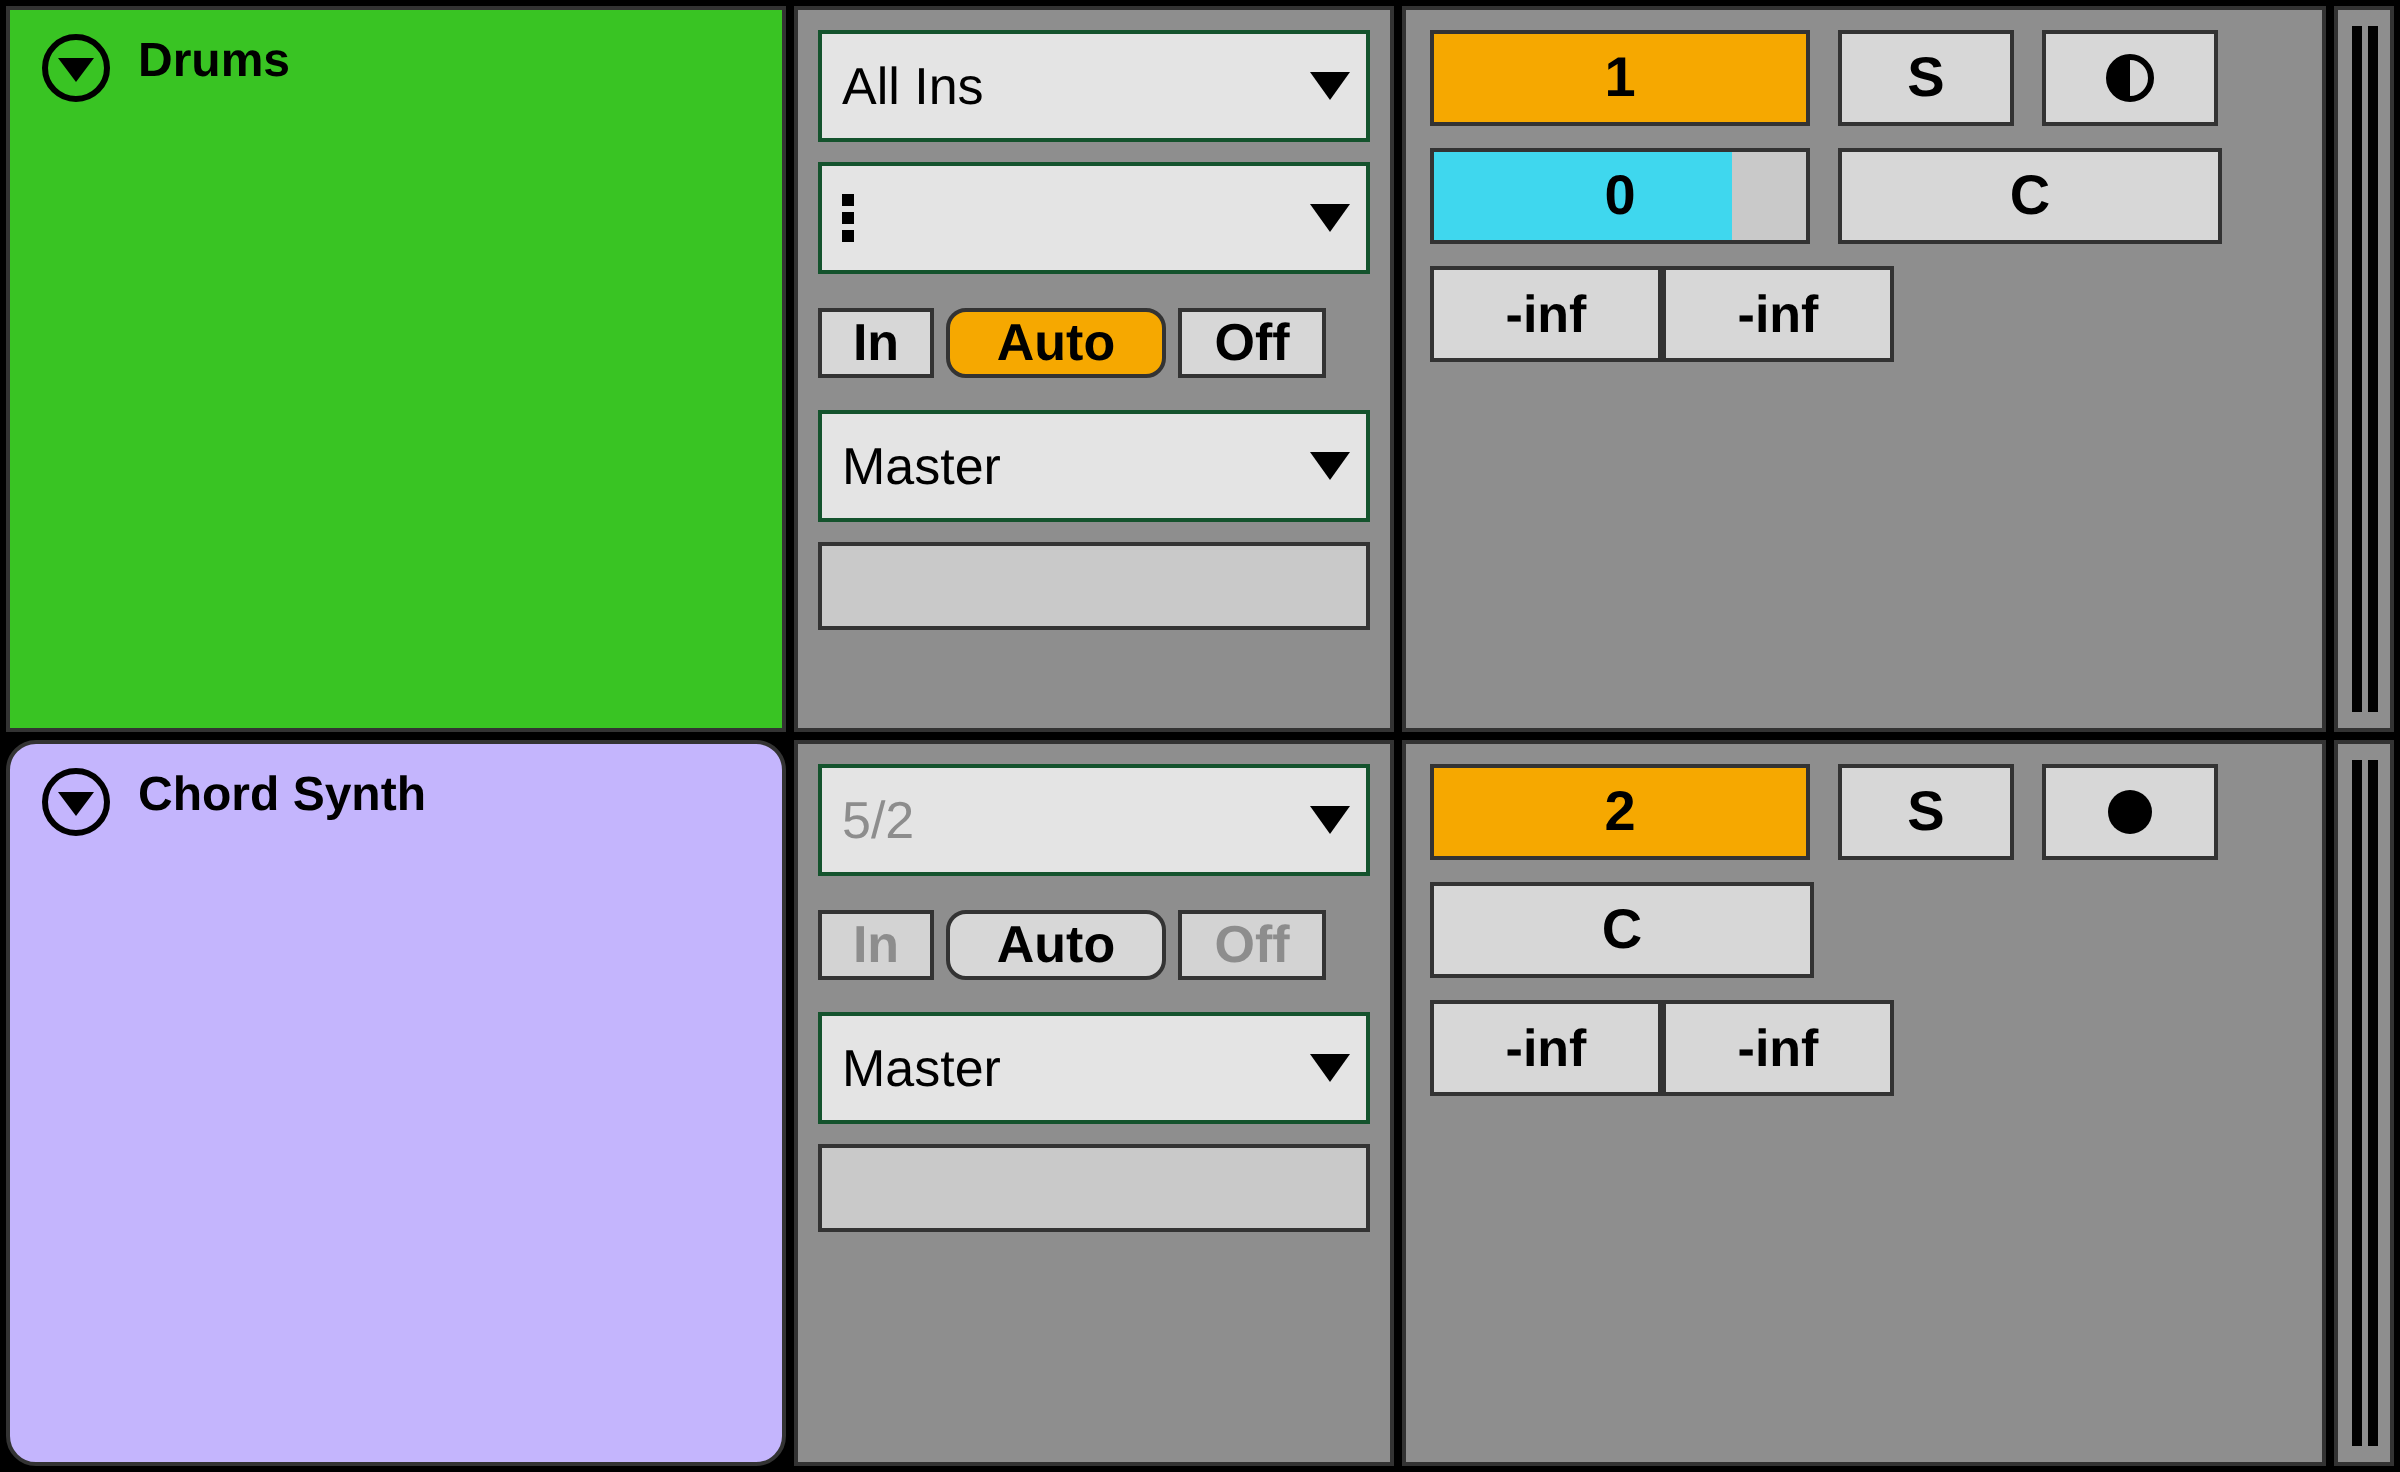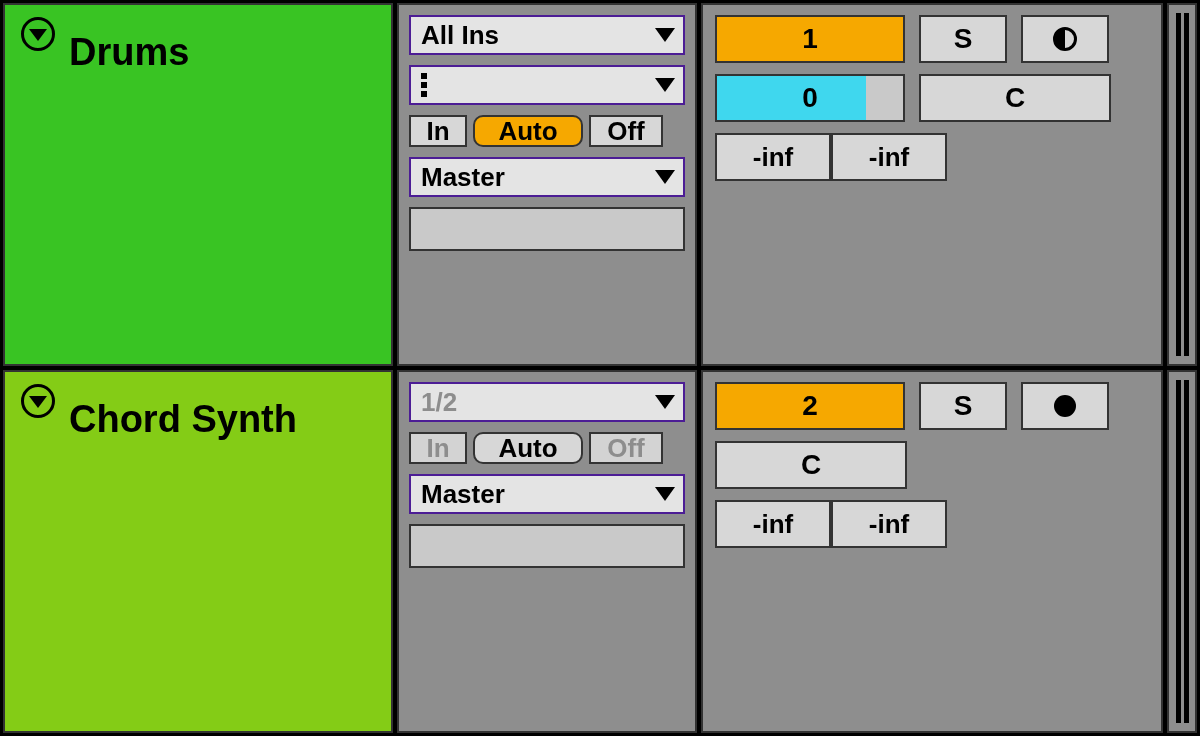--- a/index.html
+++ b/index.html
@@ -26,44 +26,44 @@
     height: 50%;
   }
   .track-header {
     border: 2px solid #333;
     padding: 10px 16px;
     display: flex;
     align-items: flex-start;
     gap: 14px;
   }
   .track-header.green { background: #39c423; }
-  .track-header.lightblue { background: #84cc16; }
+  .track-header.lightblue { background: #c4b5fd; border-radius: 15px; }
   .fold-btn {
     width: 34px; height: 34px;
     border-radius: 50%;
     border: 3px solid #000;
     background: transparent;
     display: flex;
     align-items: center;
     justify-content: center;
     margin-top: 2px;
     cursor: pointer;
   }
   .fold-btn .tri {
     width: 0; height: 0;
     border-left: 9px solid transparent;
     border-right: 9px solid transparent;
     border-top: 12px solid #000;
     margin-top: 2px;
   }
   .track-name {
     font-weight: 700;
-    font-size: 38px;
-    color: #000;
-    margin-top: 16px;
+    font-size: 24px;
+    color: #000;
+    margin-top: 2px;
     text-align: center;
   }
   .io-panel {
     background: #8e8e8e;
     border: 2px solid #333;
     padding: 10px 10px;
     display: flex;
     flex-direction: column;
     gap: 10px;
   }
@@ -83,29 +83,29 @@
     align-items: stretch;
     justify-content: center;
     gap: 3px;
     padding: 8px 5px;
   }
   .meter-bar {
     width: 5px;
     background: #000;
   }
   .dropdown {
-    height: 40px;
+    height: 56px;
     background: #e4e4e4;
-    border: 2px solid #4c1d95;
+    border: 2px solid #14532d;
     display: flex;
     align-items: center;
     justify-content: space-between;
     padding: 0 8px 0 10px;
     font-size: 26px;
-    font-weight: 700;
+    font-weight: 400;
     color: #000;
     cursor: pointer;
     overflow: hidden;
     white-space: nowrap;
   }
   .dropdown.disabled { color: #8d8d8d; }
   .dropdown .label { overflow: hidden; text-overflow: clip; }
   .dd-arrow {
     width: 0; height: 0;
     border-left: 10px solid transparent;
@@ -120,21 +120,22 @@
     gap: 3px;
     margin-right: 6px;
     flex-shrink: 0;
   }
   .dd-left-icon span {
     width: 6px; height: 6px; background:#000; display:block;
   }
   .monitor-row {
     display: flex;
     gap: 6px;
-    height: 32px;
+    height: 48px;
+    align-items: center;
   }
   .monitor-row .mbtn {
     border: 2px solid #333;
     background: #d7d7d7;
     font-size: 26px;
     font-weight: 700;
     display: flex;
     align-items: center;
     justify-content: center;
     color: #000;
@@ -283,21 +284,21 @@
   <div class="track">
     <div class="track-header lightblue">
       <div class="fold-btn">
         <span class="tri"></span>
       </div>
       <div class="track-name">Chord Synth</div>
     </div>
 
     <div class="io-panel">
       <div class="dropdown disabled">
-        <span class="label">1/2</span>
+        <span class="label">5/2</span>
         <span class="dd-arrow"></span>
       </div>
       <div class="monitor-row">
         <div class="mbtn in dim">In</div>
         <div class="mbtn auto">Auto</div>
         <div class="mbtn off dim">Off</div>
       </div>
       <div class="dropdown">
         <span class="label">Master</span>
         <span class="dd-arrow"></span>

